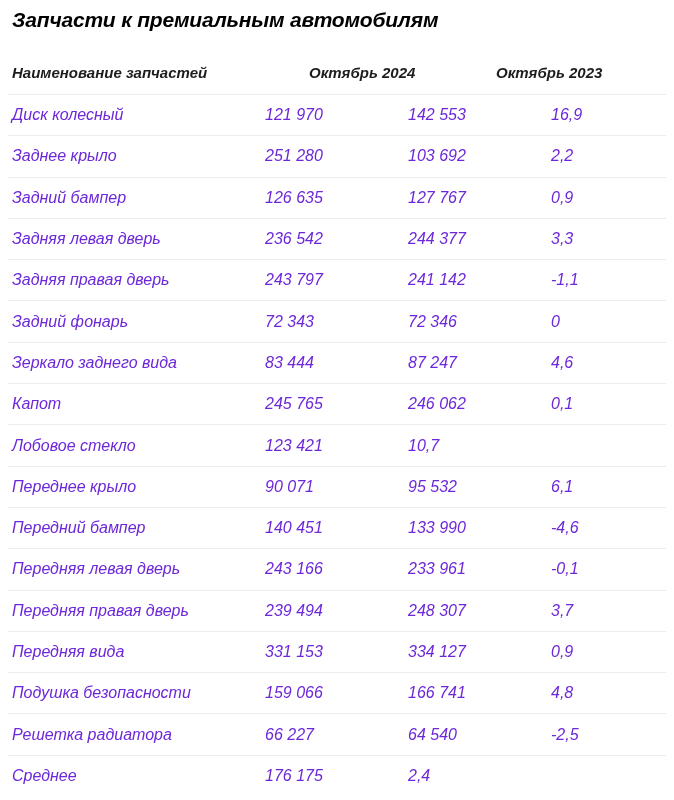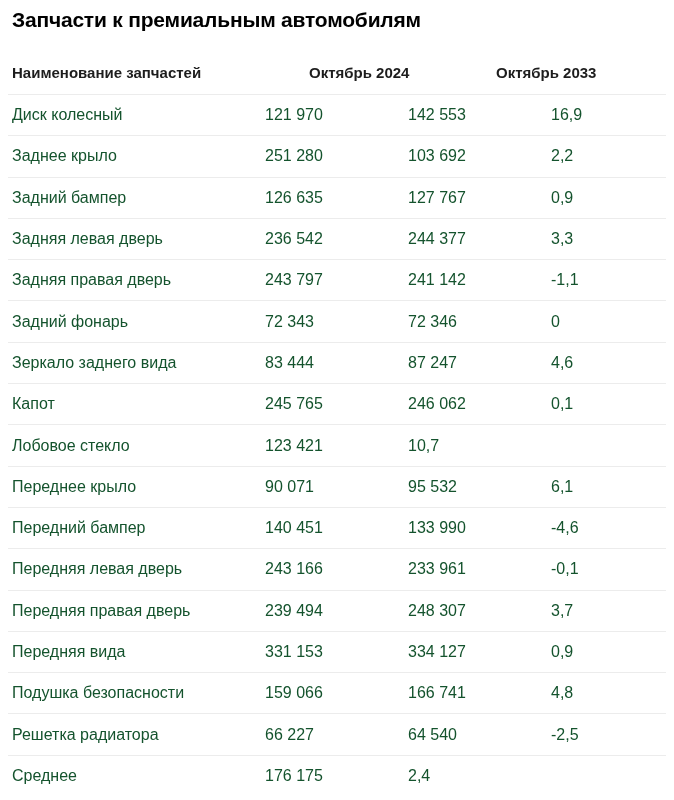--- a/index.html
+++ b/index.html
@@ -7,20 +7,21 @@
     padding: 0;
     width: 674px;
     height: 800px;
     background: #ffffff;
     overflow: hidden;
     font-family: "Liberation Sans", "DejaVu Sans", sans-serif;
   }
   .page {
     width: 658px;
     padding: 0 8px;
+    font-style: italic;
   }
   .title {
     padding: 7px 0 0 4px;
     font-size: 21px;
     line-height: 26px;
     font-weight: 800;
     letter-spacing: -0.2px;
     color: #000000;
   }
   .grid-row {
@@ -38,40 +39,40 @@
   }
   .header-row .cell:first-child,
   .data-row .cell:first-child {
     padding-left: 4px;
   }
   .data-row {
     height: 40.3px;
     border-bottom: 1px solid #ececec;
     font-size: 16px;
     font-weight: 400;
-    color: #14532d;
+    color: #6d28d9;
   }
   .data-row:last-child {
     border-bottom: none;
   }
   .cell {
     white-space: nowrap;
     overflow: hidden;
   }
 </style>
 </head>
 <body>
 
 <div class="page">
   <div class="title">Запчасти к премиальным автомобилям</div>
 
   <div class="grid-row header-row">
     <div class="cell">Наименование запчастей</div>
     <div class="cell">Октябрь 2024</div>
-    <div class="cell">Октябрь 2033</div>
+    <div class="cell">Октябрь 2023</div>
     <div class="cell">Динамика, %</div>
   </div>
 
   <div id="table-body">
   <div class="grid-row data-row">
     <div class="cell">Диск колесный</div>
     <div class="cell">121 970</div>
     <div class="cell">142 553</div>
     <div class="cell">16,9</div>
   </div>

